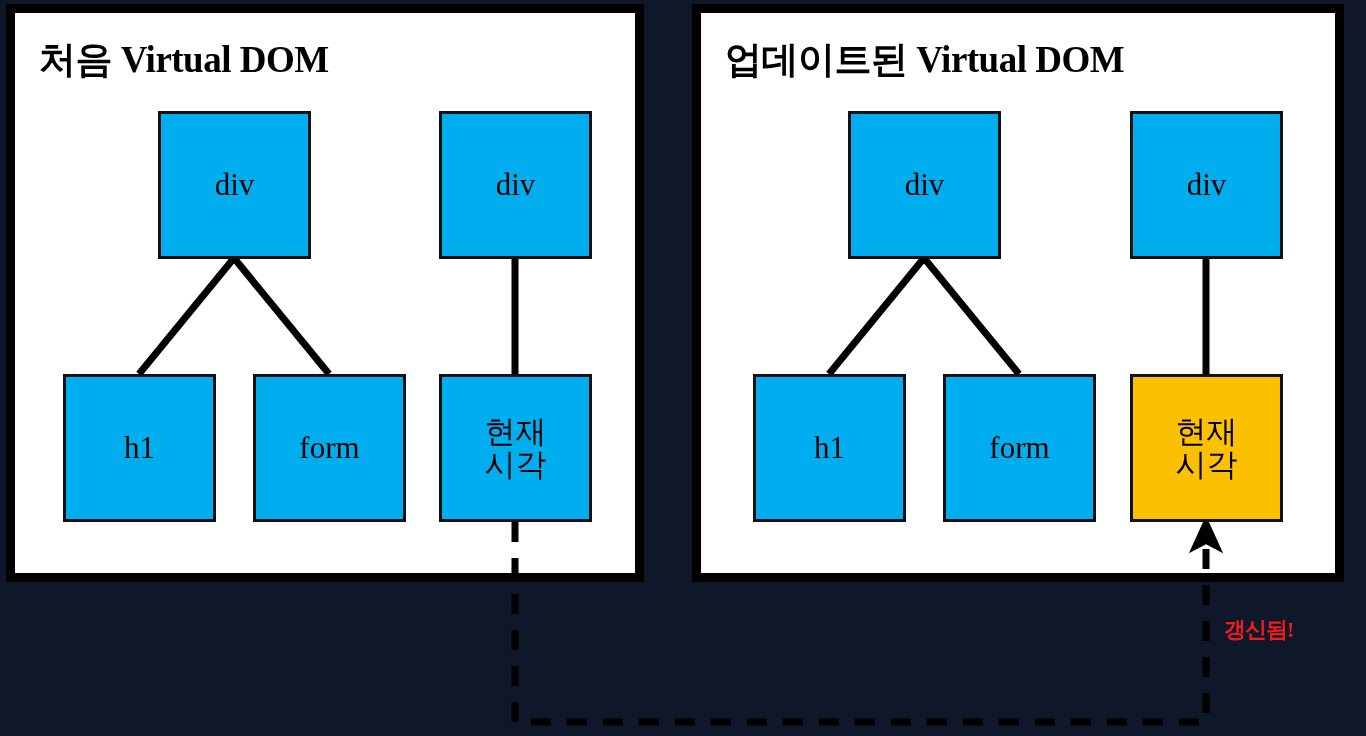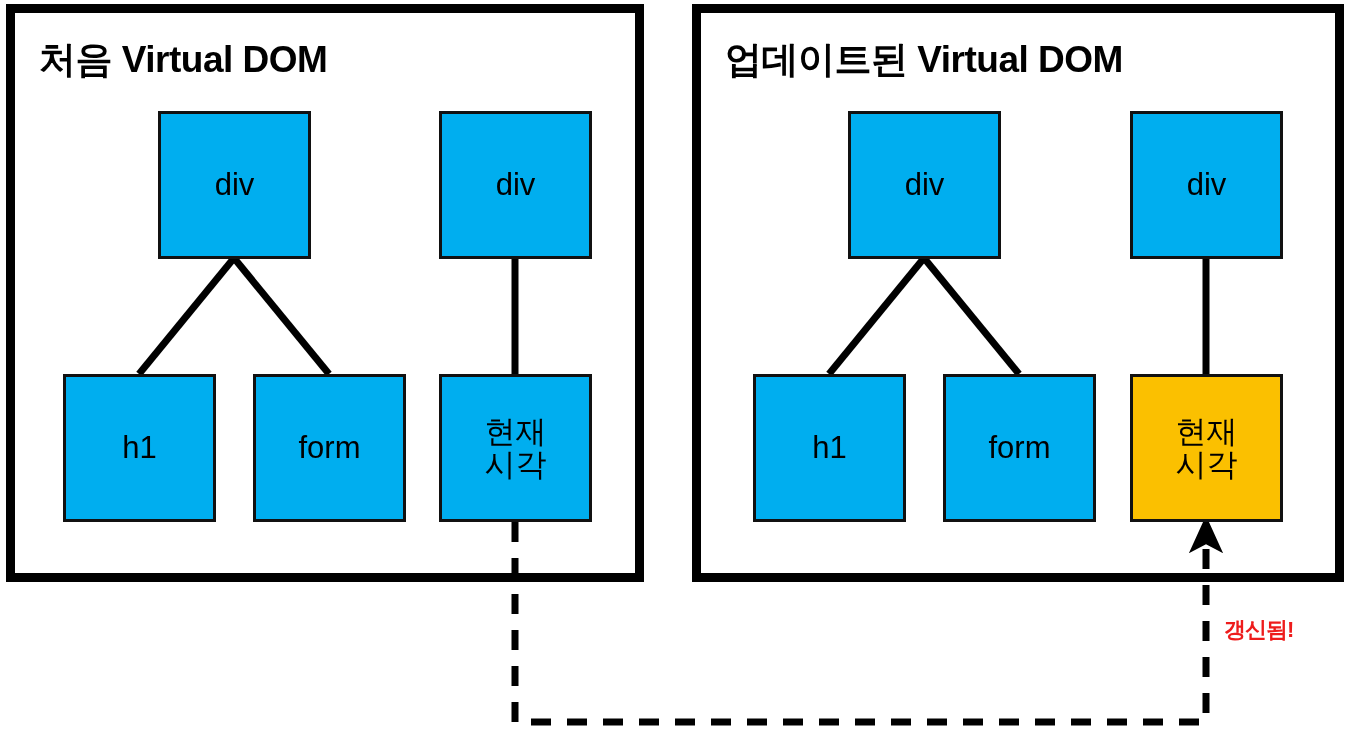--- a/index.html
+++ b/index.html
@@ -4,22 +4,22 @@
 <style>
   html, body {
     margin: 0;
     padding: 0;
     background: #4a7151;
   }
   #stage {
     position: relative;
     width: 1366px;
     height: 736px;
-    background: #ffffff;
-    font-family: Liberation Sans, sans-serif;
+    background: #0f172a;
+    font-family: Liberation Serif, serif;
     overflow: hidden;
   }
   .panel {
     position: absolute;
     background: #ffffff;
     border: 9px solid #000000;
     box-sizing: border-box;
   }
   #panel-left  { left: 6px;   top: 4px; width: 638px; height: 578px; }
   #panel-right { left: 692px; top: 4px; width: 652px; height: 578px; }

